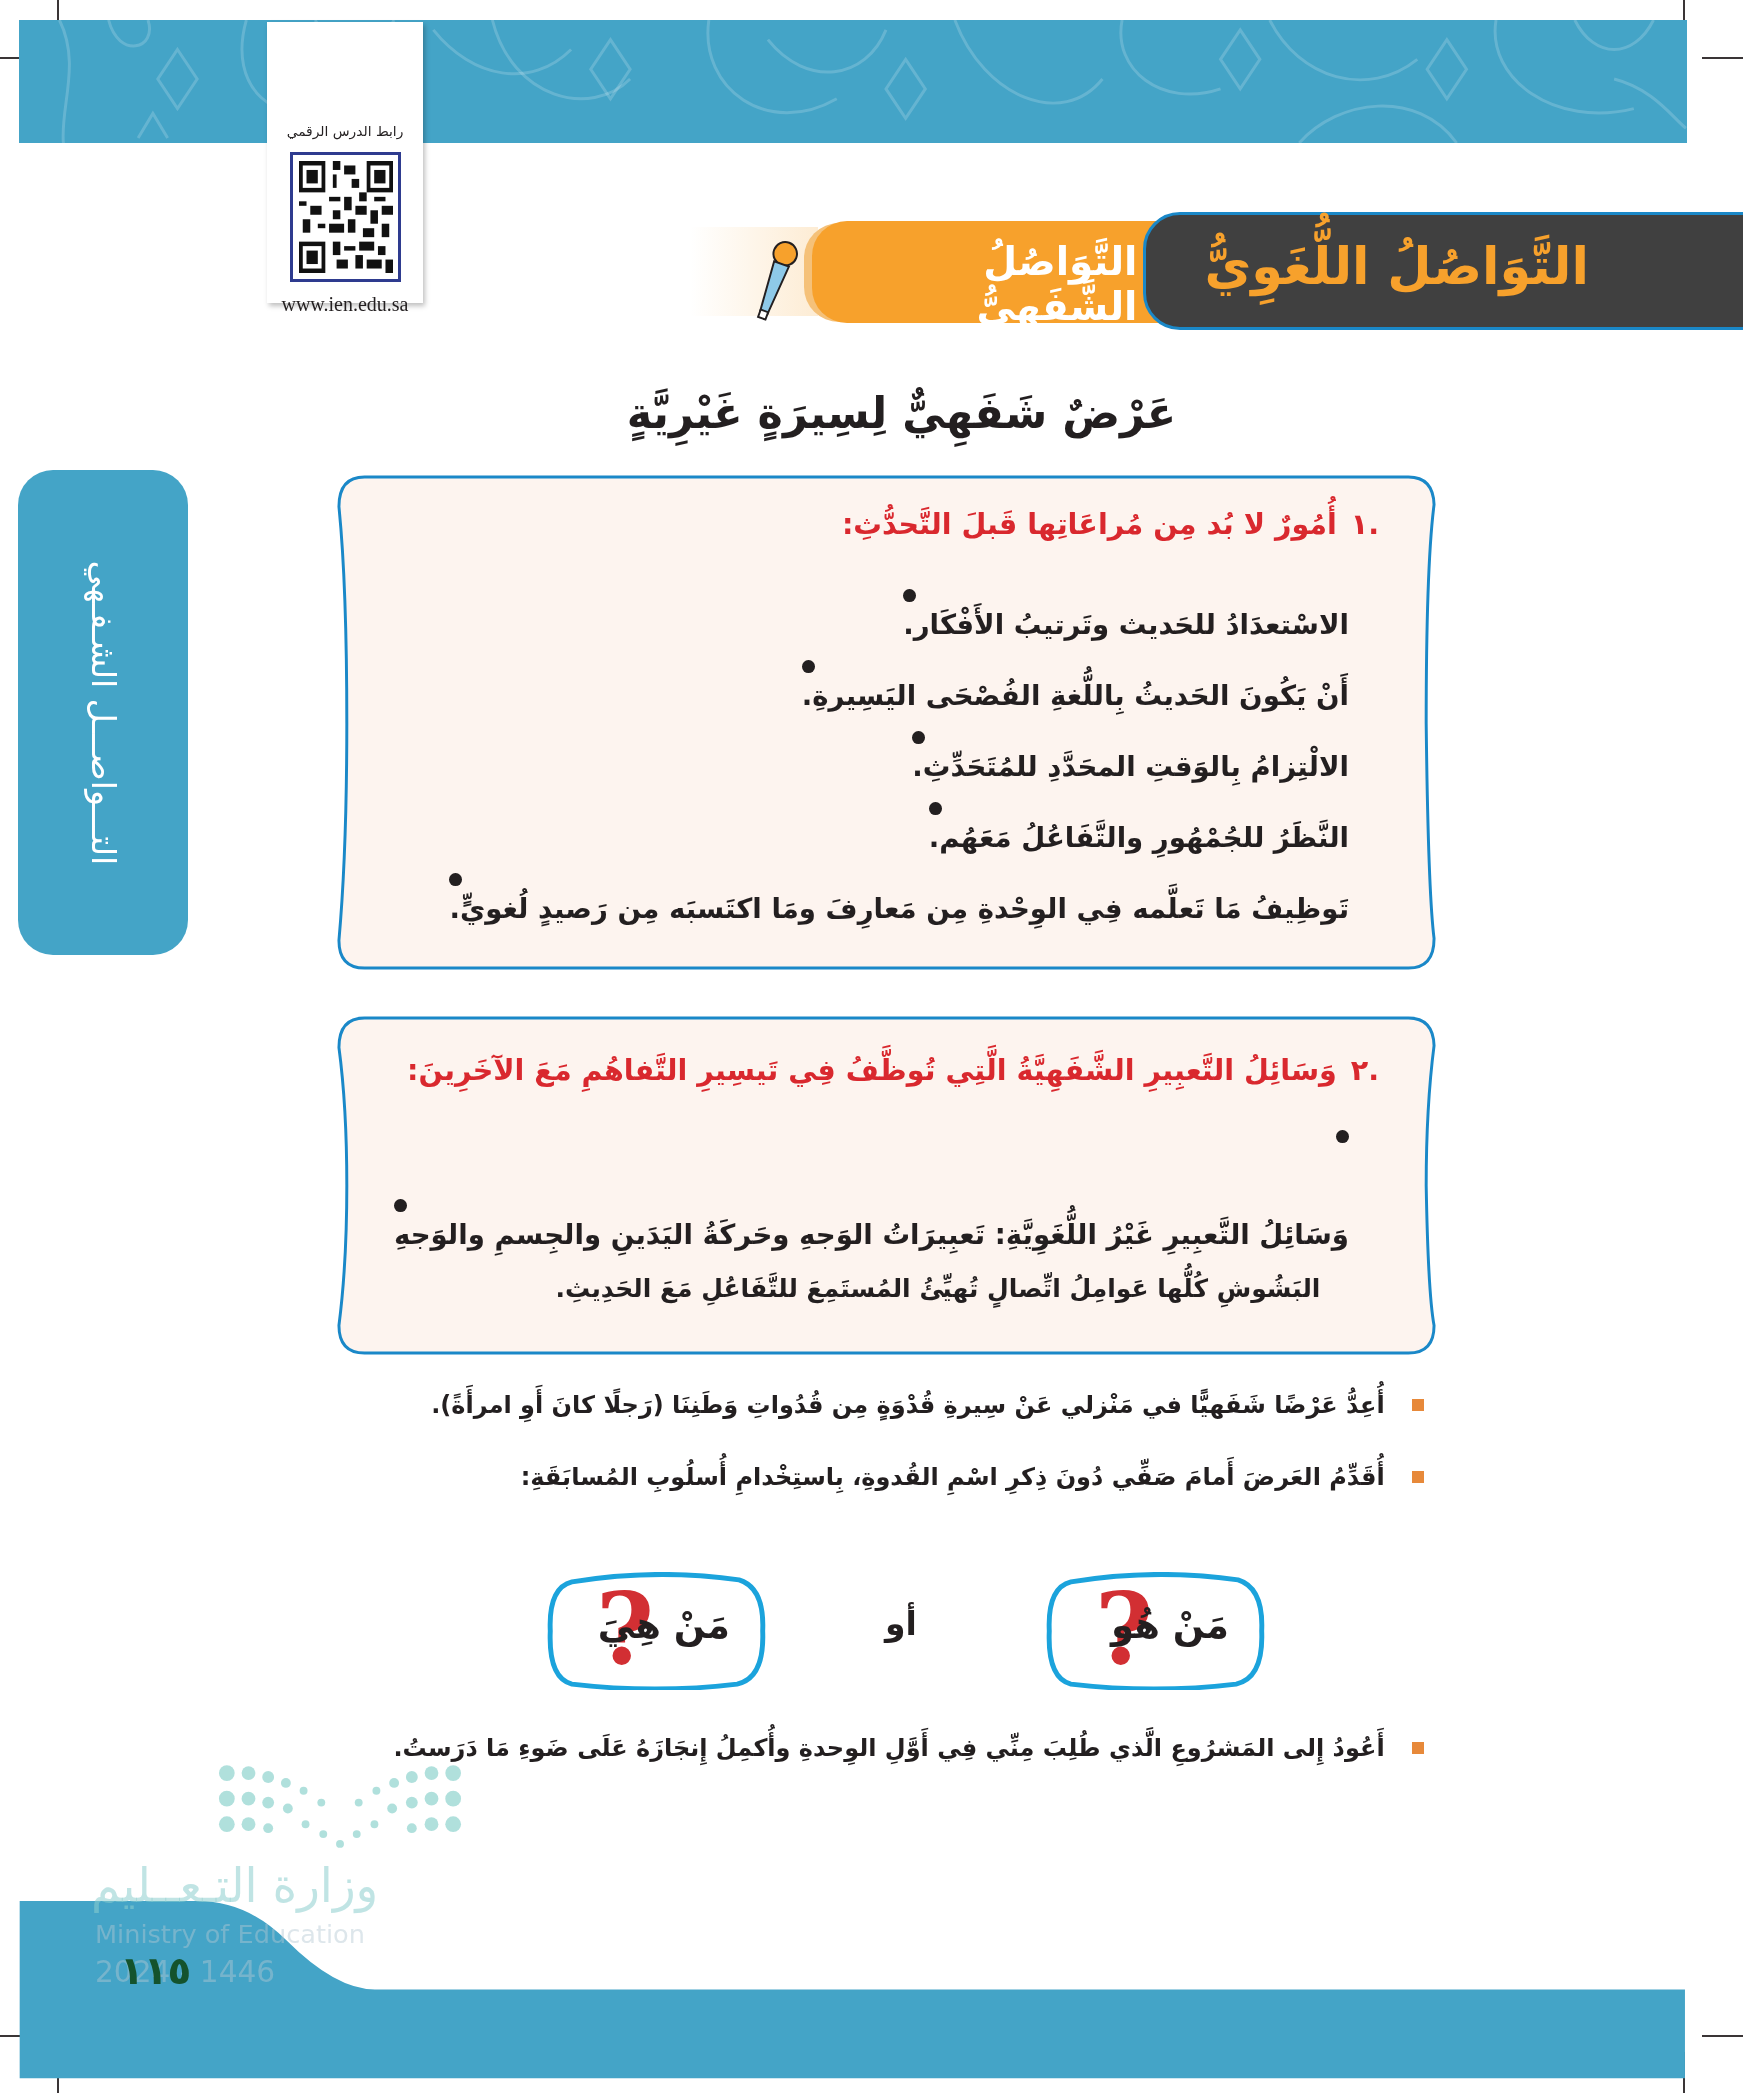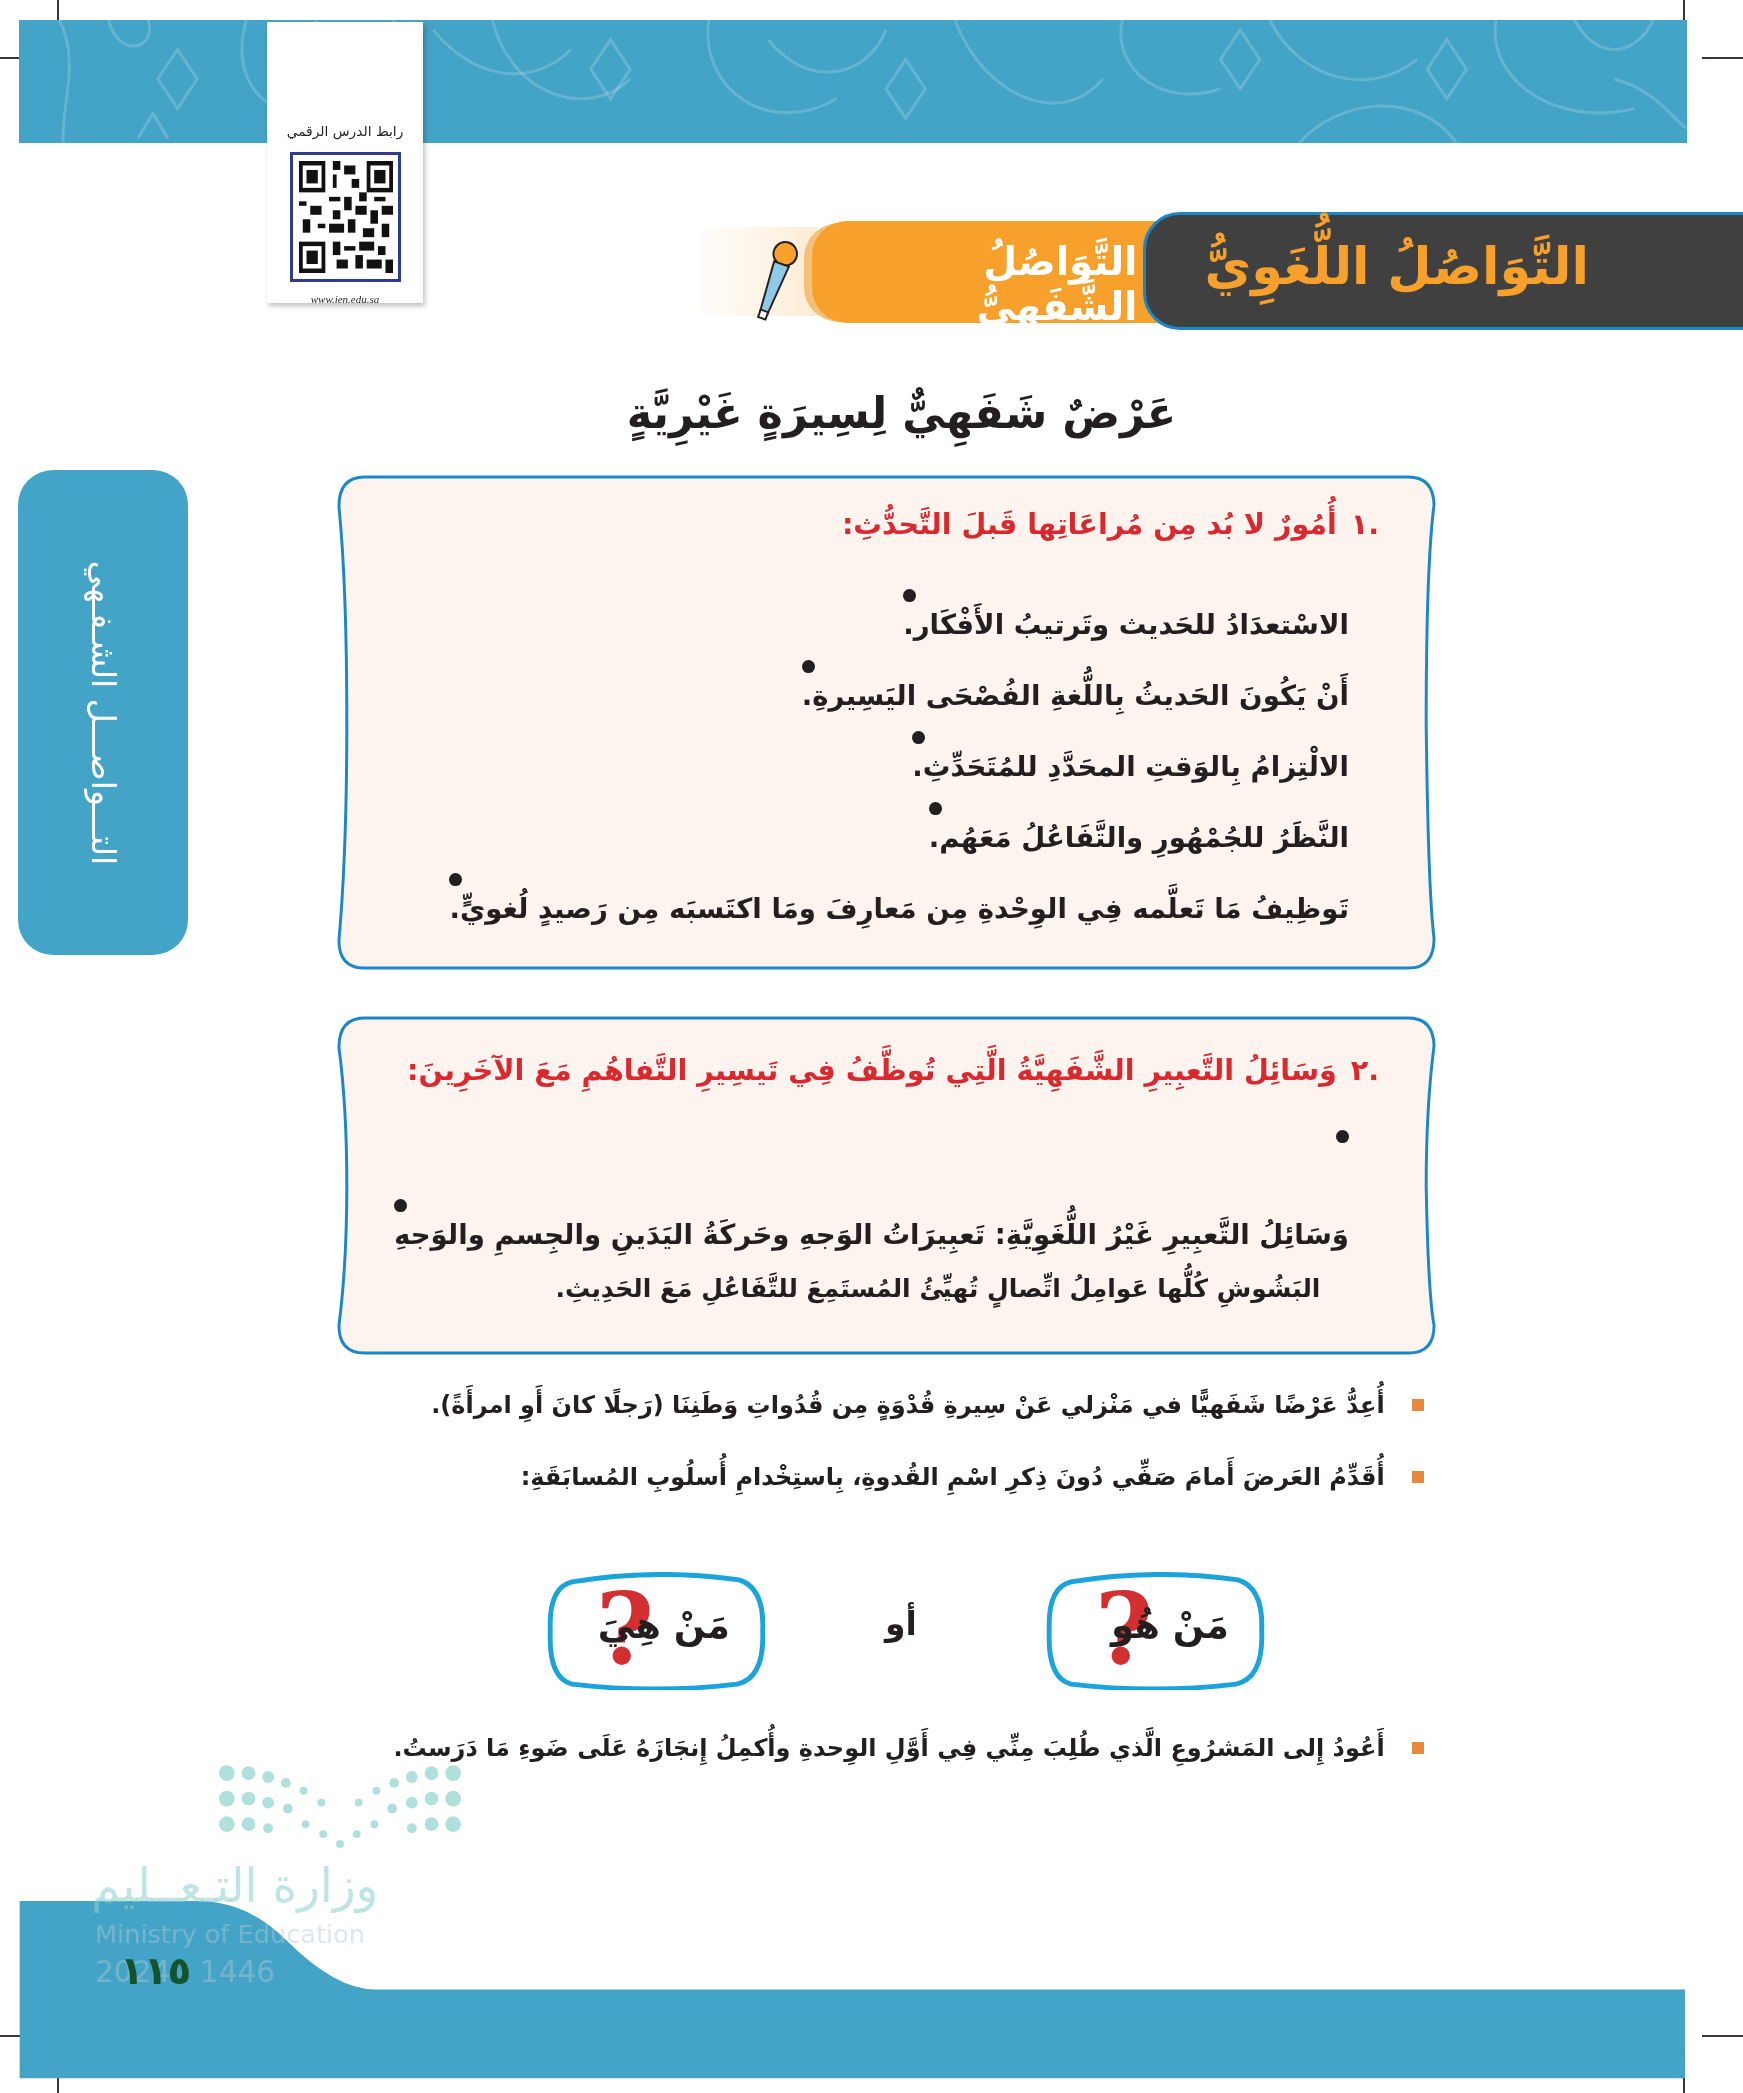--- a/index.html
+++ b/index.html
@@ -9,21 +9,21 @@
   .crop { position: absolute; background: #3a3536; }
 
   
   .top-banner { position: absolute; left: 18.7px; top: 19.7px; width: 1668px; height: 123px; background: #44a4c7; overflow: hidden; }
   .top-banner svg { position: absolute; left: 0; top: 0; }
 
   
   .qr-card { position: absolute; left: 267px; top: 21.7px; width: 156px; height: 281px; background: #ffffff; box-shadow: 2px 3px 4.9px rgba(0,0,0,0.25); }
   .qr-label { position: absolute; top: 101px; left: 0; width: 100%; text-align: center; font-size: 13.8px; direction: rtl; color: #231f20; }
   .qr-box { position: absolute; left: 22.7px; top: 130px; width: 111px; height: 130px; border: 3px solid #2e3b8f; background: #fff; padding: 5.9px; }
-  .qr-url { position: absolute; top: 271px; left: 0; width: 100%; text-align: center; font-family: "Liberation Serif", serif; font-size: 11px; color: #231f20; font-style: italic; }
+  .qr-url { position: absolute; top: 271px; left: 0; width: 100%; text-align: center; font-family: "Liberation Serif", serif; font-size: 20px; color: #231f20; }
   .fade-strip { position: absolute; left: 690px; top: 227px; width: 128px; height: 89px; background: linear-gradient(to right, rgba(253,236,212,0), #fdecd4); }
   .mic { position: absolute; left: 751px; top: 236px; width: 49px; height: 89px; }
   .pill-orange { position: absolute; left: 812px; top: 221px; width: 355px; height: 102px; background: #f7a12c; border-radius: 35px 0 0 35px; }
   .pill-orange-shadow { position: absolute; left: 804px; top: 223px; width: 39px; height: 99px; background: #f5c179; border-radius: 35px 0 0 35px; }
   .pill-orange span { position: absolute; right: 29.6px; top: 17.7px; font-size: 39px; font-weight: bold; color: #ffffff; direction: rtl; }
   .pill-main { position: absolute; left: 1143px; top: 212px; width: 632px; height: 118px; background: #404040; border: 3.9px solid #1a88c8; border-radius: 37px 0 0 37px; }
   .pill-main span { position: absolute; right: 183px; top: 21.7px; font-size: 51px; font-weight: bold; color: #f7a12c; direction: rtl; }
 
   
   .side-tab { position: absolute; left: 17.7px; top: 470px; width: 170px; height: 485px; background: #44a4c7; border-radius: 35px; }

